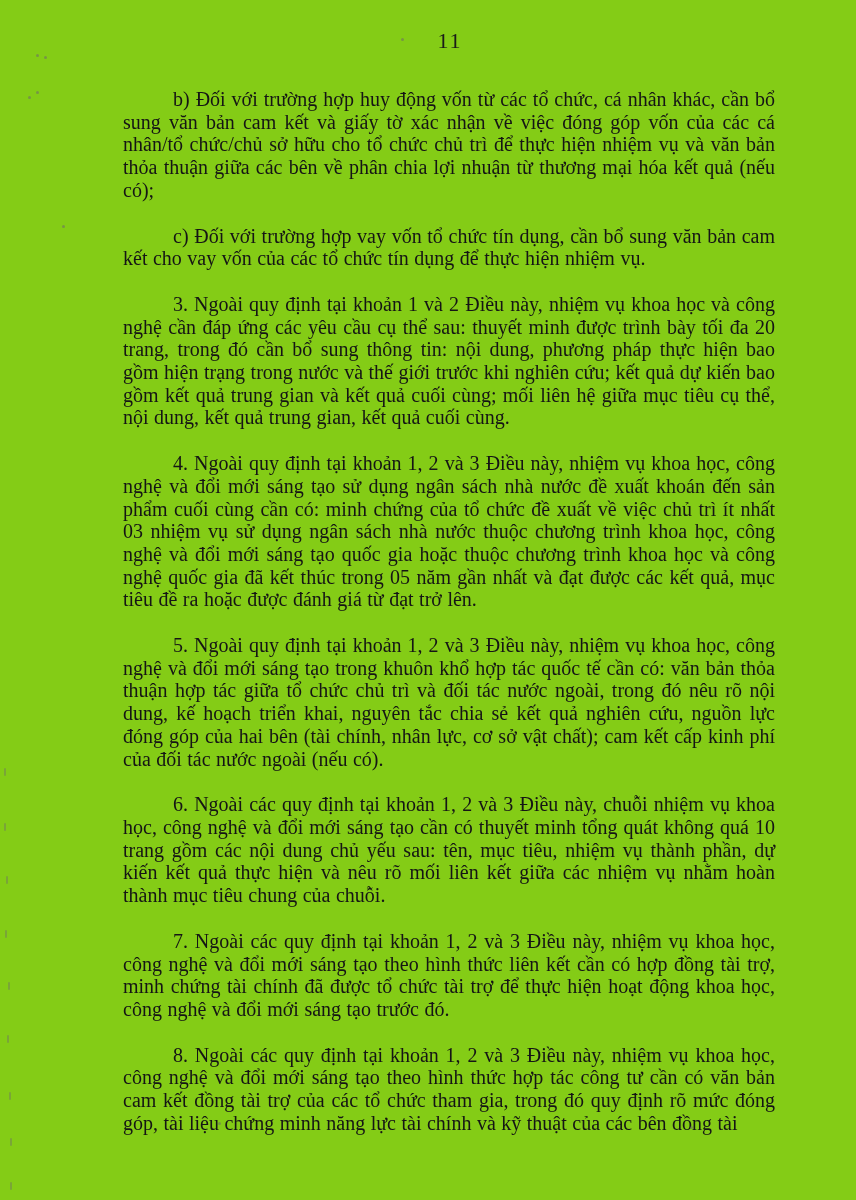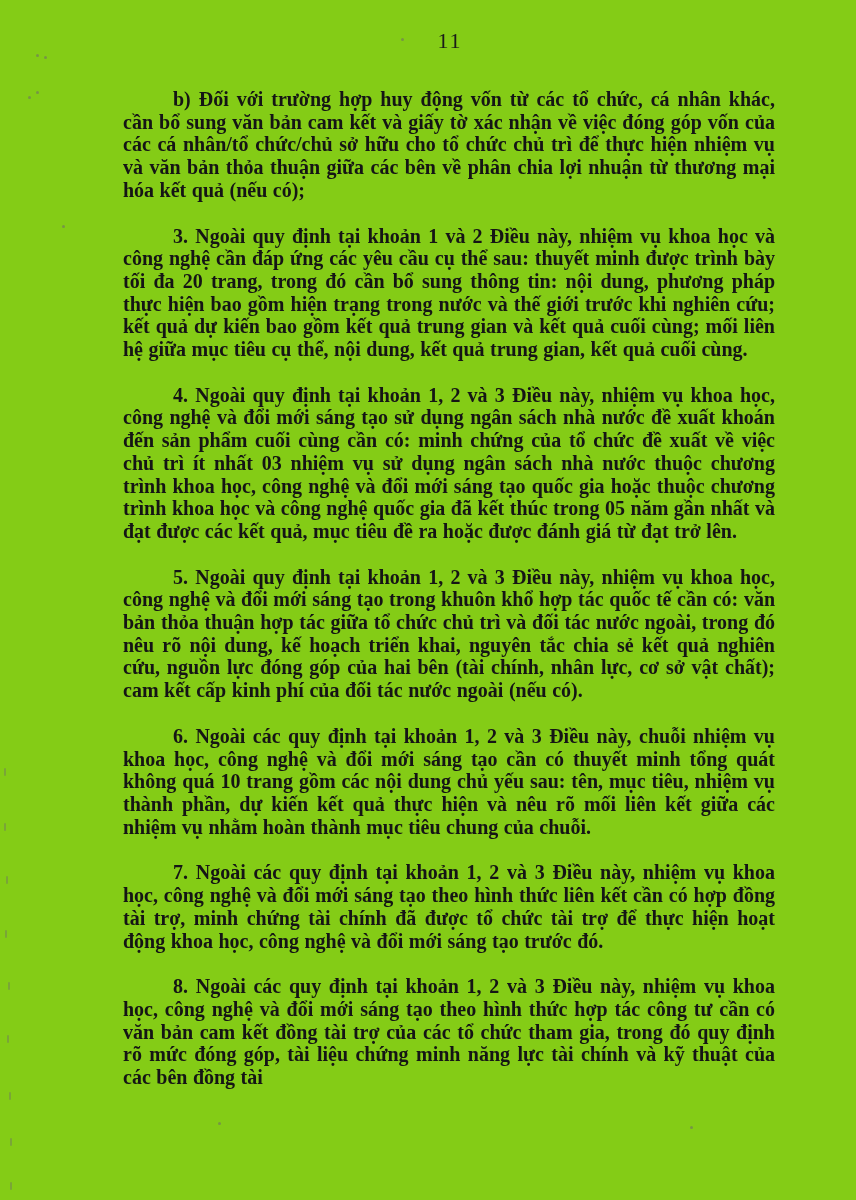--- a/index.html
+++ b/index.html
@@ -28,21 +28,20 @@
     text-align: center;
     font-size: 22px;
     letter-spacing: 2px;
     color: #1a1a1a;
   }
   .content {
     position: absolute;
     top: 88px;
     left: 123px;
     width: 652px;
-    font-weight: bold;
   }
   .content p {
     margin: 0 0 23px 0;
     font-size: 20px;
     line-height: 22.7px;
     text-align: justify;
     text-indent: 50px;
     word-spacing: 0.5px;
     color: #151515;
   }
@@ -57,20 +56,21 @@
 </style>
 </head>
 <body>
 
 <div class="page">
 
   <div class="page-number">11</div>
 
   <div class="content">
     <p>b) Đối với trường hợp huy động vốn từ các tổ chức, cá nhân khác, cần bổ sung văn bản cam kết và giấy tờ xác nhận về việc đóng góp vốn của các cá nhân/tổ chức/chủ sở hữu cho tổ chức chủ trì để thực hiện nhiệm vụ và văn bản thỏa thuận giữa các bên về phân chia lợi nhuận từ thương mại hóa kết quả (nếu có);</p>
+    <p>c) Đối với trường hợp vay vốn tổ chức tín dụng, cần bổ sung văn bản cam kết cho vay vốn của các tổ chức tín dụng để thực hiện nhiệm vụ.</p>
     <p>3. Ngoài quy định tại khoản 1 và 2 Điều này, nhiệm vụ khoa học và công nghệ cần đáp ứng các yêu cầu cụ thể sau: thuyết minh được trình bày tối đa 20 trang, trong đó cần bổ sung thông tin: nội dung, phương pháp thực hiện bao gồm hiện trạng trong nước và thế giới trước khi nghiên cứu; kết quả dự kiến bao gồm kết quả trung gian và kết quả cuối cùng; mối liên hệ giữa mục tiêu cụ thể, nội dung, kết quả trung gian, kết quả cuối cùng.</p>
     <p>4. Ngoài quy định tại khoản 1, 2 và 3 Điều này, nhiệm vụ khoa học, công nghệ và đổi mới sáng tạo sử dụng ngân sách nhà nước đề xuất khoán đến sản phẩm cuối cùng cần có: minh chứng của tổ chức đề xuất về việc chủ trì ít nhất 03 nhiệm vụ sử dụng ngân sách nhà nước thuộc chương trình khoa học, công nghệ và đổi mới sáng tạo quốc gia hoặc thuộc chương trình khoa học và công nghệ quốc gia đã kết thúc trong 05 năm gần nhất và đạt được các kết quả, mục tiêu đề ra hoặc được đánh giá từ đạt trở lên.</p>
     <p>5. Ngoài quy định tại khoản 1, 2 và 3 Điều này, nhiệm vụ khoa học, công nghệ và đổi mới sáng tạo trong khuôn khổ hợp tác quốc tế cần có: văn bản thỏa thuận hợp tác giữa tổ chức chủ trì và đối tác nước ngoài, trong đó nêu rõ nội dung, kế hoạch triển khai, nguyên tắc chia sẻ kết quả nghiên cứu, nguồn lực đóng góp của hai bên (tài chính, nhân lực, cơ sở vật chất); cam kết cấp kinh phí của đối tác nước ngoài (nếu có).</p>
     <p>6. Ngoài các quy định tại khoản 1, 2 và 3 Điều này, chuỗi nhiệm vụ khoa học, công nghệ và đổi mới sáng tạo cần có thuyết minh tổng quát không quá 10 trang gồm các nội dung chủ yếu sau: tên, mục tiêu, nhiệm vụ thành phần, dự kiến kết quả thực hiện và nêu rõ mối liên kết giữa các nhiệm vụ nhằm hoàn thành mục tiêu chung của chuỗi.</p>
     <p>7. Ngoài các quy định tại khoản 1, 2 và 3 Điều này, nhiệm vụ khoa học, công nghệ và đổi mới sáng tạo theo hình thức liên kết cần có hợp đồng tài trợ, minh chứng tài chính đã được tổ chức tài trợ để thực hiện hoạt động khoa học, công nghệ và đổi mới sáng tạo trước đó.</p>
     <p>8. Ngoài các quy định tại khoản 1, 2 và 3 Điều này, nhiệm vụ khoa học, công nghệ và đổi mới sáng tạo theo hình thức hợp tác công tư cần có văn bản cam kết đồng tài trợ của các tổ chức tham gia, trong đó quy định rõ mức đóng góp, tài liệu chứng minh năng lực tài chính và kỹ thuật của các bên đồng tài</p>
   </div>
 
   <span class="speck dot" style="left:36px;  top:54px;"></span>
   <span class="speck dot" style="left:44px;  top:56px;"></span>

